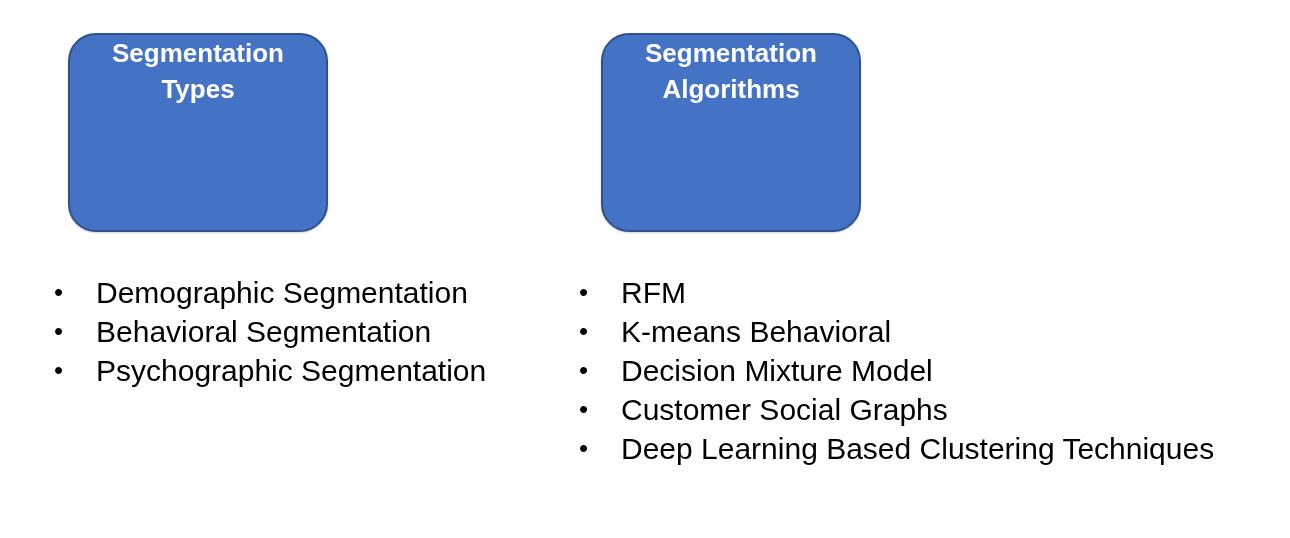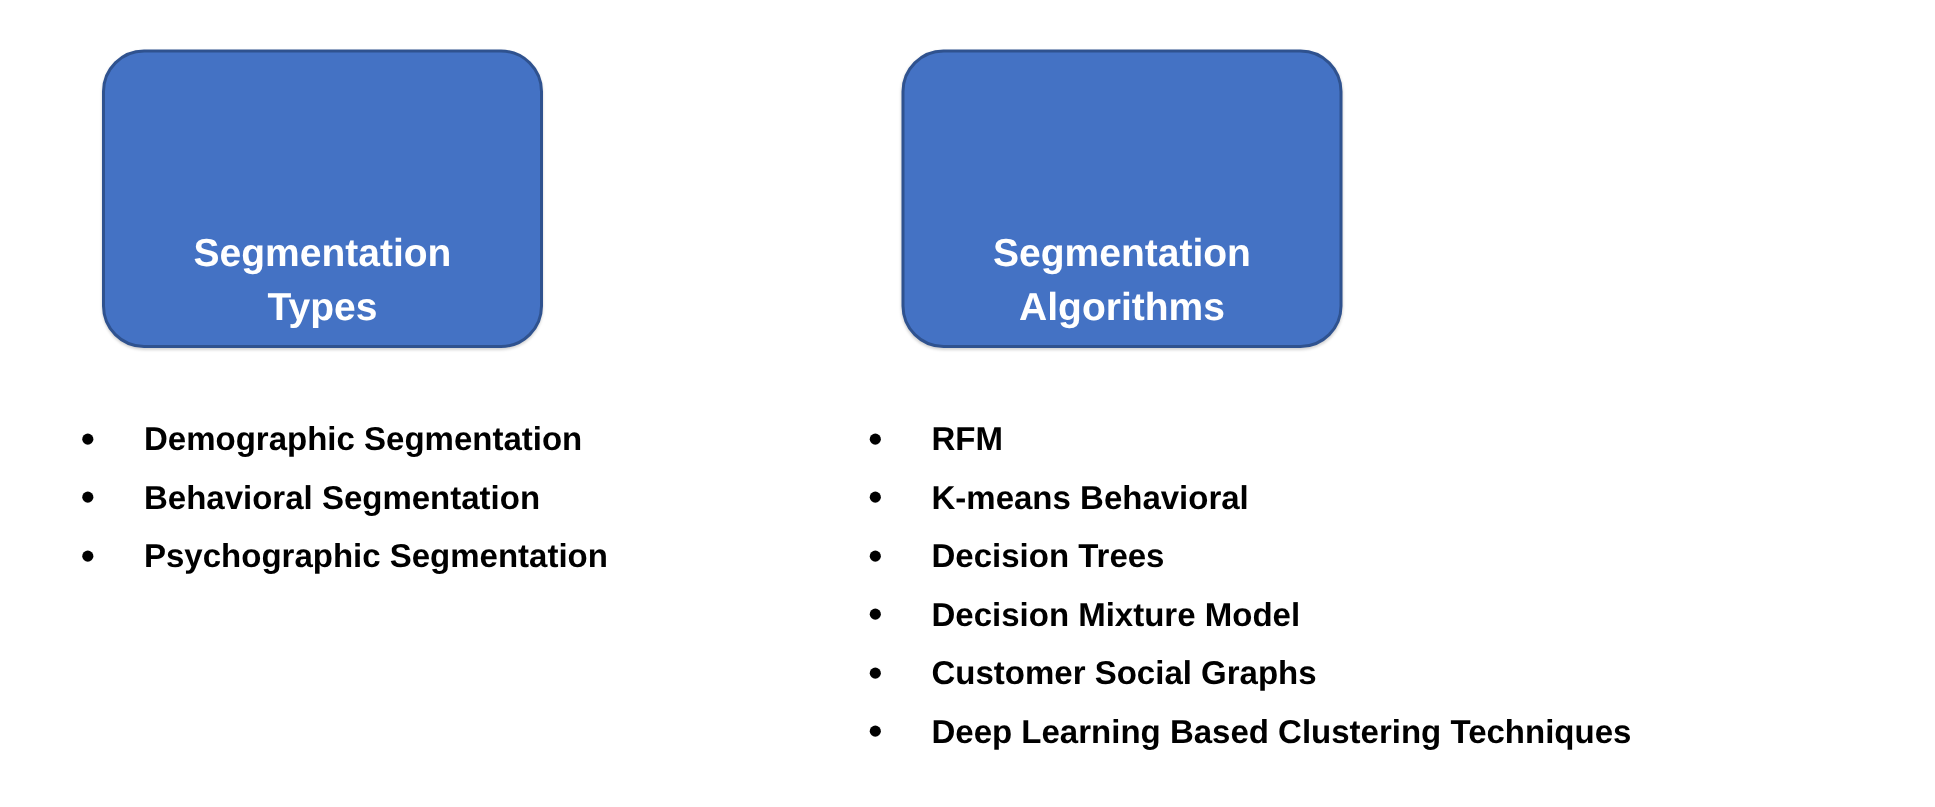--- a/index.html
+++ b/index.html
@@ -17,26 +17,26 @@
     overflow: hidden;
   }
   .canvas {
     position: relative;
     width: 1290px; height: 538px;
     background: var(--canvas-bg);
   }
   .shape {
     position: absolute;
     top: 33px;
-    width: 294px; height: 199px;
+    width: 260px; height: 199px;
     background: var(--box-fill);
     border: 2px solid var(--box-border);
     border-radius: 28px;
     display: flex;
-    align-items: flex-end;
+    align-items: flex-start;
     justify-content: center;
     box-shadow: 0 1px 2px rgba(0,0,0,0.18);
   }
   .shape-label {
     display: block;
     width: 215px;
     text-align: center;
     color: var(--box-text);
     font-size: 26px;
     font-weight: 700;
@@ -44,22 +44,22 @@
     margin-bottom: 8px;
   }
   .shape-types { left: 68px; }
   .shape-algos { left: 601px; }
 
   ul.bullet-list {
     position: absolute;
     top: 273px;
     list-style: none;
     color: var(--list-text);
-    font-size: 22px;
-    font-weight: 700;
+    font-size: 30px;
+    font-weight: 400;
   }
   .list-types { left: 50px; width: 480px; }
   .list-algos { left: 575px; width: 700px; }
   li.bullet-item {
     position: relative;
     padding-left: 46px;
     line-height: 39px;
     white-space: nowrap;
   }
   li.bullet-item::before {
@@ -86,19 +86,18 @@
 
   <ul class="bullet-list list-types">
       <li class="bullet-item">Demographic Segmentation</li>
       <li class="bullet-item">Behavioral Segmentation</li>
       <li class="bullet-item">Psychographic Segmentation</li>
     </ul>
 
   <ul class="bullet-list list-algos">
       <li class="bullet-item">RFM</li>
       <li class="bullet-item">K-means Behavioral</li>
-      <li class="bullet-item">Decision Trees</li>
       <li class="bullet-item">Decision Mixture Model</li>
       <li class="bullet-item">Customer Social Graphs</li>
       <li class="bullet-item">Deep Learning Based Clustering Techniques</li>
     </ul>
 
 </div>
 
 </body></html>

